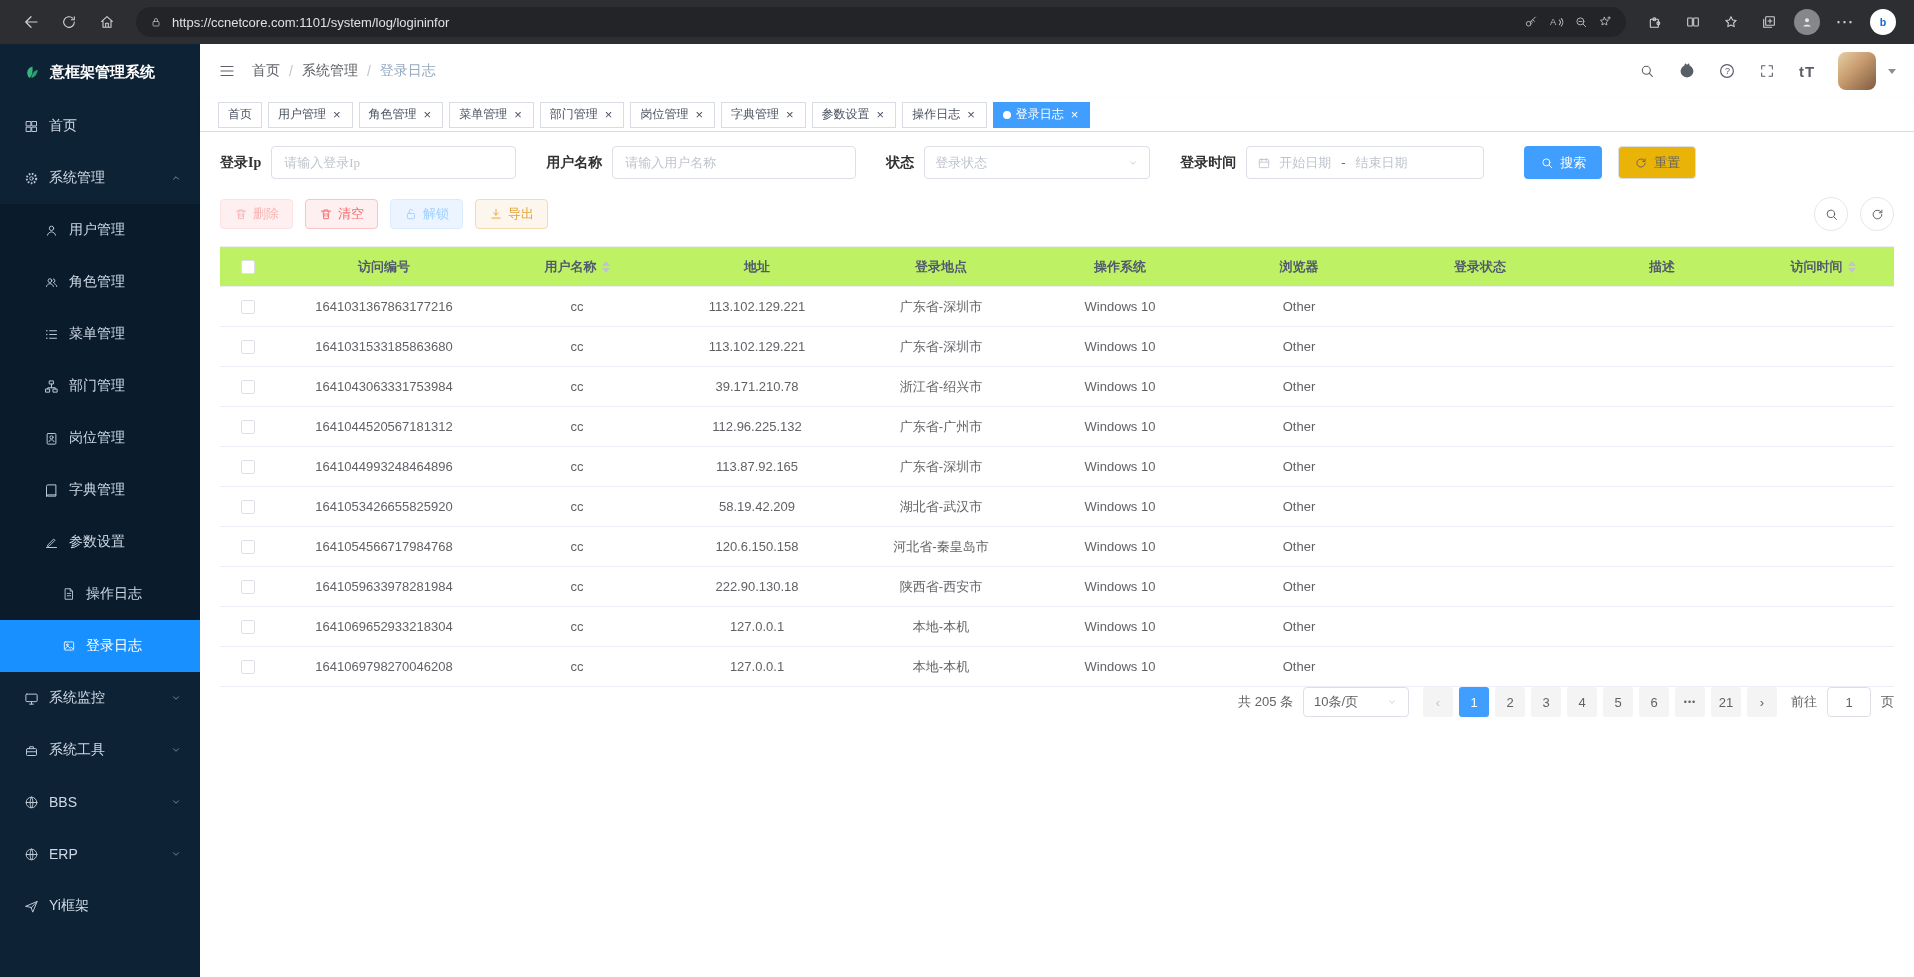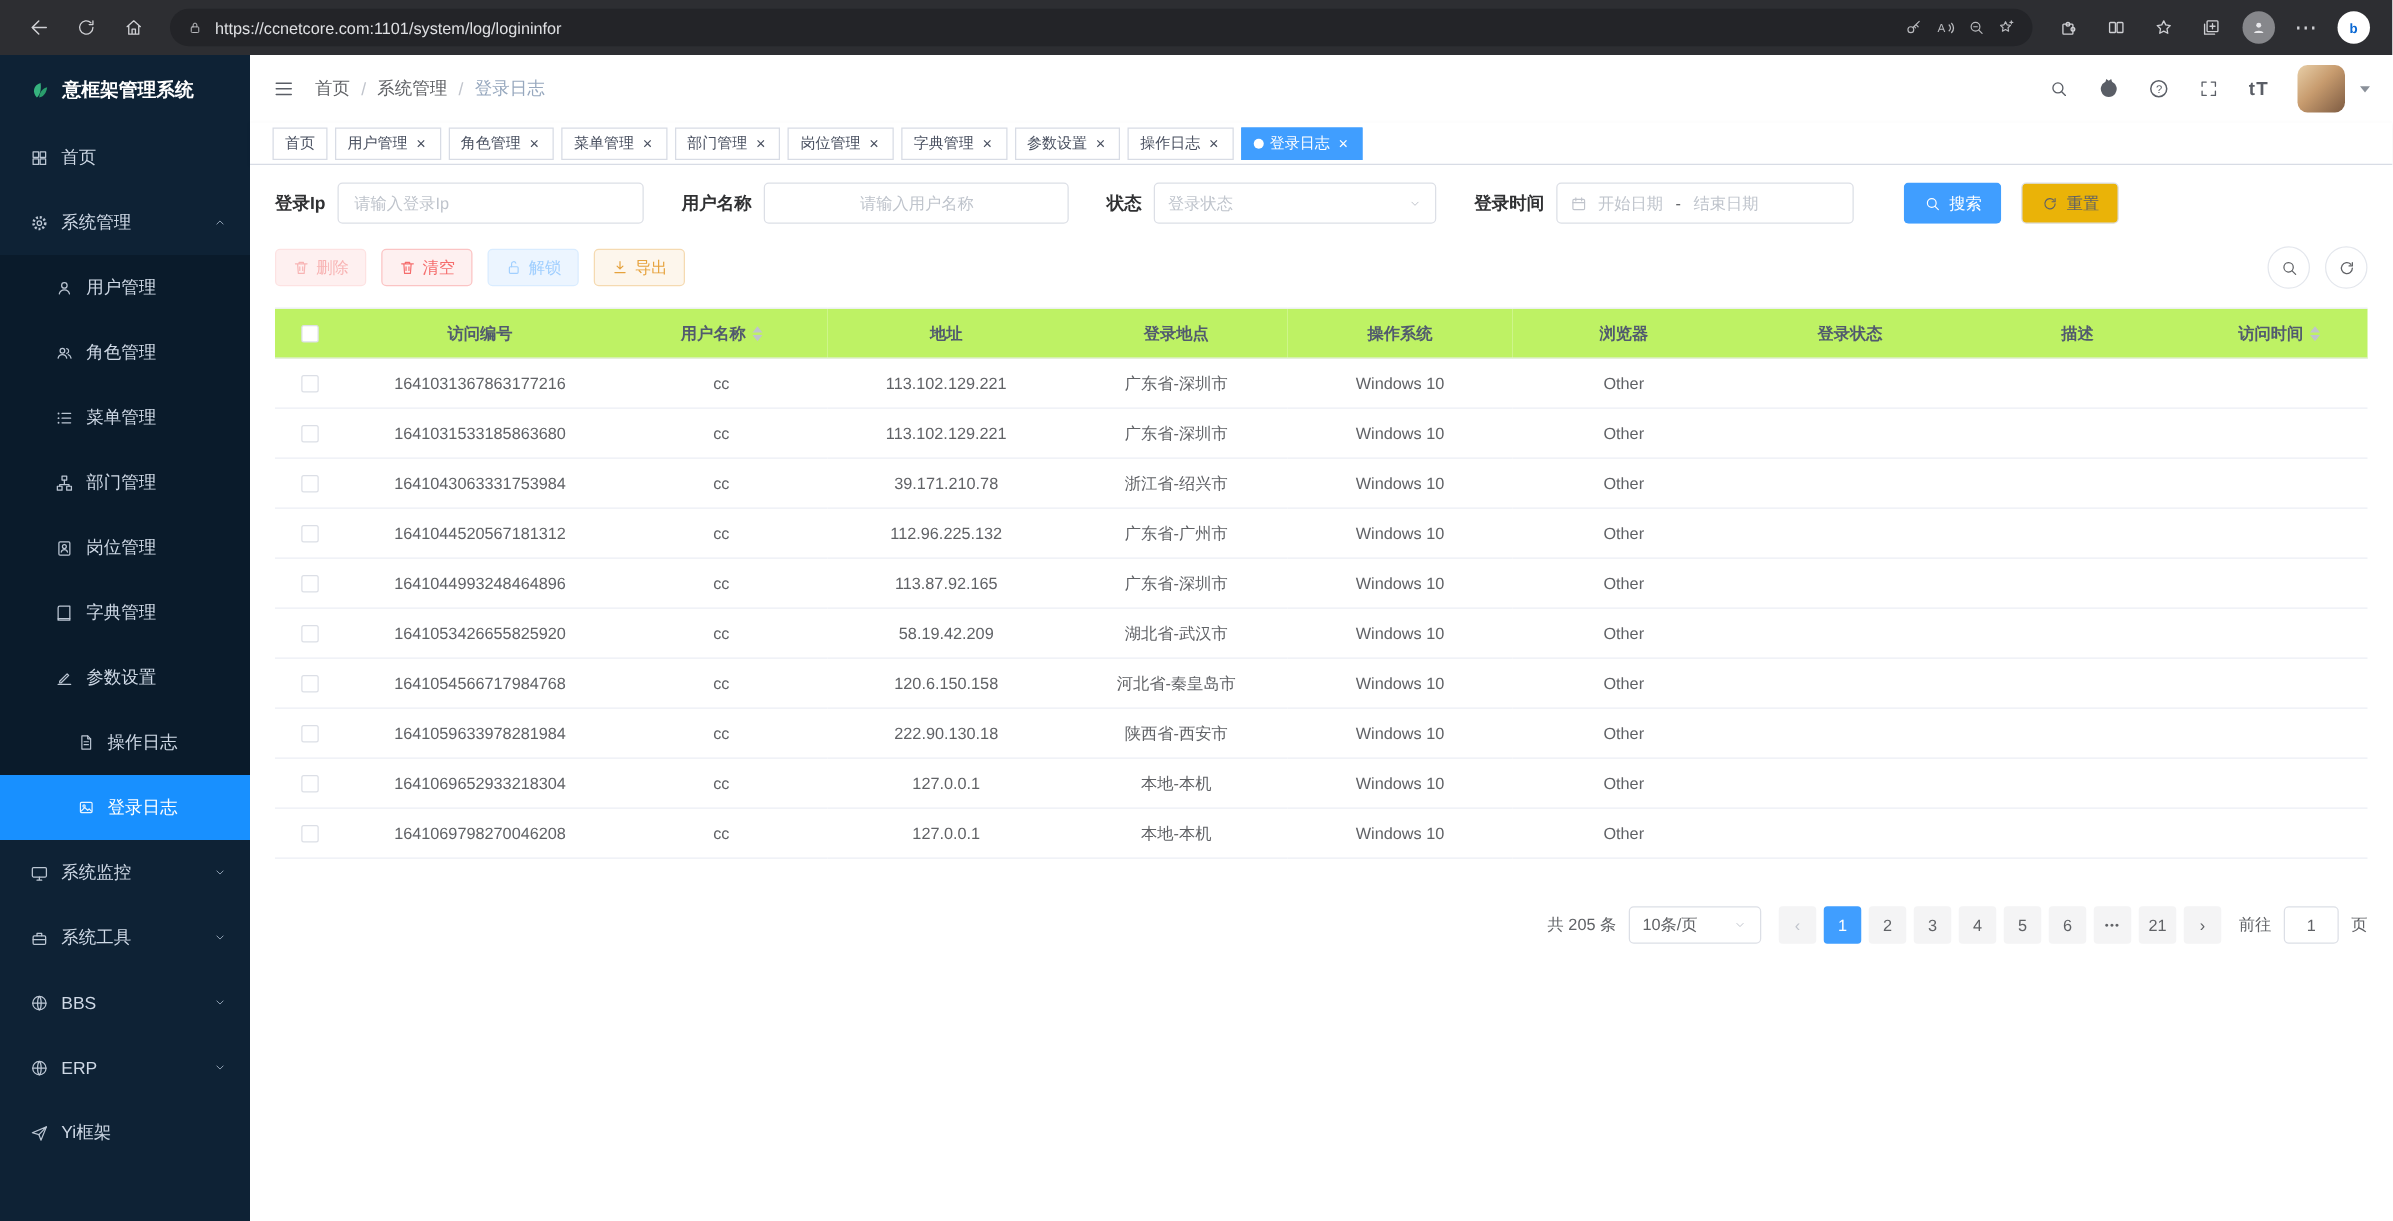--- a/index.html
+++ b/index.html
@@ -61,21 +61,21 @@
   .tag { height:26px; display:inline-flex; align-items:center; gap:5px; padding:0 9px;
     border:1px solid #d8dce5; background:#fff; color:#495060; font-size:12px; cursor:pointer; white-space:nowrap; }
   .tag.active { background:#409eff; border-color:#409eff; color:#fff; }
   .tag .dot { width:8px; height:8px; border-radius:50%; background:#fff; flex:none; }
   .tag-x { font-size:13px; line-height:1; padding:1px 2px; border-radius:50%; cursor:pointer; }
 
   
   .content { flex:1; padding:14px 20px 0; background:#fff; min-width:0; }
 
   
-  .filter-row { display:flex; align-items:center; }
+  .filter-row { display:flex; align-items:center;font-family:Liberation Serif, serif; }
   .f-group { display:flex; align-items:center; margin-right:30px; }
   .f-label { font-size:14px; font-weight:bold; color:#303133; margin-right:10px; white-space:nowrap; }
   .f-input, .f-box { height:33px; border:1px solid #dcdfe6; border-radius:4px; background:#fff;
     font-size:13px; color:#606266; }
   .f-input { padding:0 12px; width:245px; font-family:inherit; outline:none; }
   .f-input::placeholder { color:#bfc4cc; }
   .f-box { display:flex; align-items:center; padding:0 10px; gap:8px; }
   .ph { color:#bfc4cc; white-space:nowrap; }
   .sel { width:226px; justify-content:space-between; cursor:pointer; }
   .date-range { width:238px; cursor:pointer; color:#bfc4cc; }
@@ -108,21 +108,21 @@
     white-space:nowrap; overflow:hidden; }
   .cbx { width:14px; height:14px; border:1px solid #dcdfe6; border-radius:2px; background:#fff;
     display:inline-block; vertical-align:middle; cursor:pointer; }
   .sort { display:inline-flex; flex-direction:column; gap:2px; margin-left:5px; vertical-align:middle; }
   .sort i { width:0; height:0; border-left:4px solid transparent; border-right:4px solid transparent; display:block; }
   .sort .up { border-bottom:5px solid #c0c4cc; }
   .sort .dn { border-top:5px solid #c0c4cc; }
 
   
   .pagination { display:flex; align-items:center; justify-content:flex-end; gap:10px;
-    margin-top:38px; font-size:13px; color:#606266; }
+    font-size:13px; color:#606266; }
   .page-size { width:106px; height:30px; border:1px solid #dcdfe6; border-radius:4px;
     display:flex; align-items:center; justify-content:space-between; padding:0 10px; cursor:pointer; }
   .pager { display:flex; align-items:center; gap:6px; margin:0 4px; }
   .p-item { min-width:30px; height:30px; padding:0 4px; background:#f4f4f5; color:#606266; border-radius:3px;
     display:flex; align-items:center; justify-content:center; cursor:pointer; font-size:13px; }
   .p-item.active { background:#409eff; color:#fff; }
   .p-item.disabled { color:#c0c4cc; cursor:not-allowed; }
   .p-ellipsis { font-size:9px; letter-spacing:1px; }
   .goto-input { width:44px; height:30px; border:1px solid #dcdfe6; border-radius:4px; text-align:center;
     font-size:13px; color:#606266; outline:none; font-family:inherit; }
@@ -513,21 +513,21 @@
 
     <div class="content">
 
       <div class="filter-row">
         <div class="f-group">
           <span class="f-label">登录Ip</span>
           <input class="f-input" placeholder="请输入登录Ip" style="">
         </div>
         <div class="f-group">
           <span class="f-label">用户名称</span>
-          <input class="f-input" style="width: 244px; text-align: center;" placeholder="请输入用户名称">
+          <input class="f-input" style="width: 244px;" placeholder="请输入用户名称">
         </div>
         <div class="f-group">
           <span class="f-label">状态</span>
           <div class="f-box sel">
             <span class="ph">登录状态</span>
             <span class="gray-ic">
                 <svg class="s12" viewBox="0 0 24 24">
                   <path d="M7 9.5l5 5 5-5"></path>
                 </svg>
               </span>

